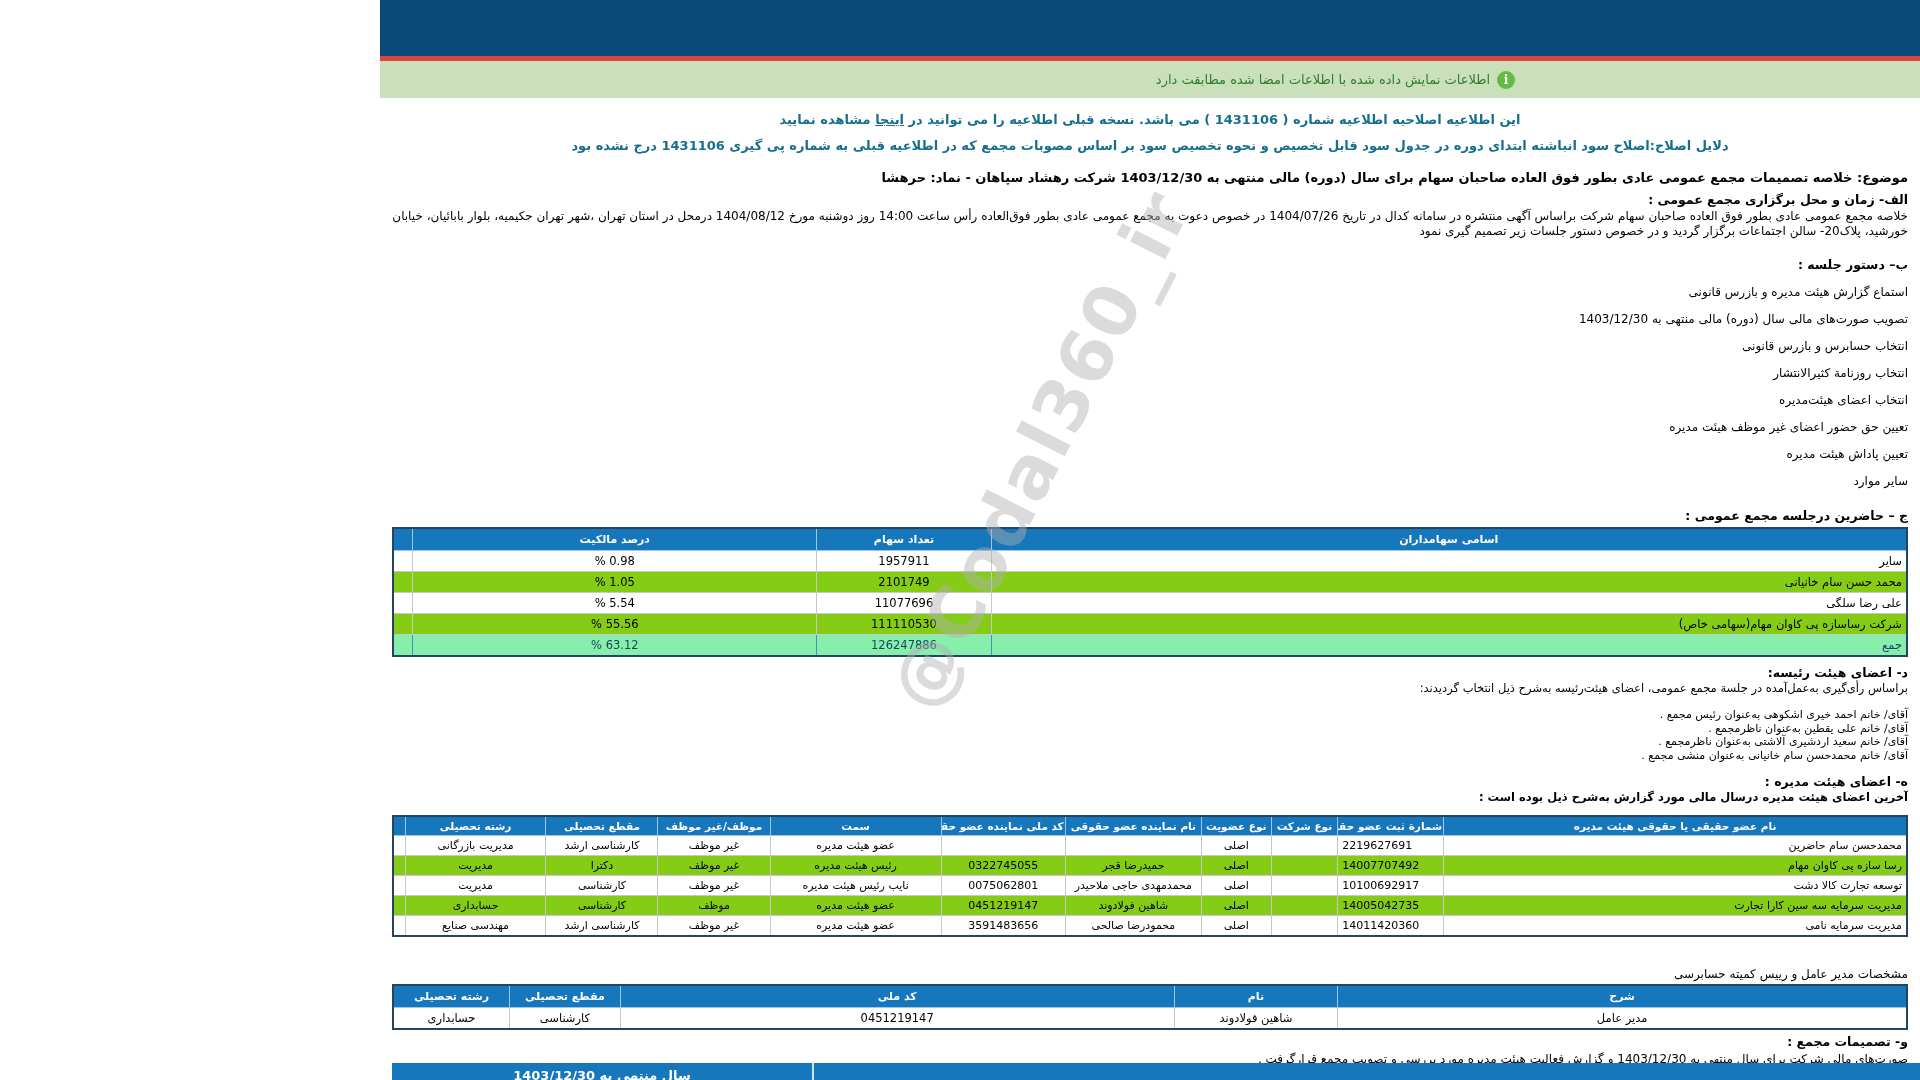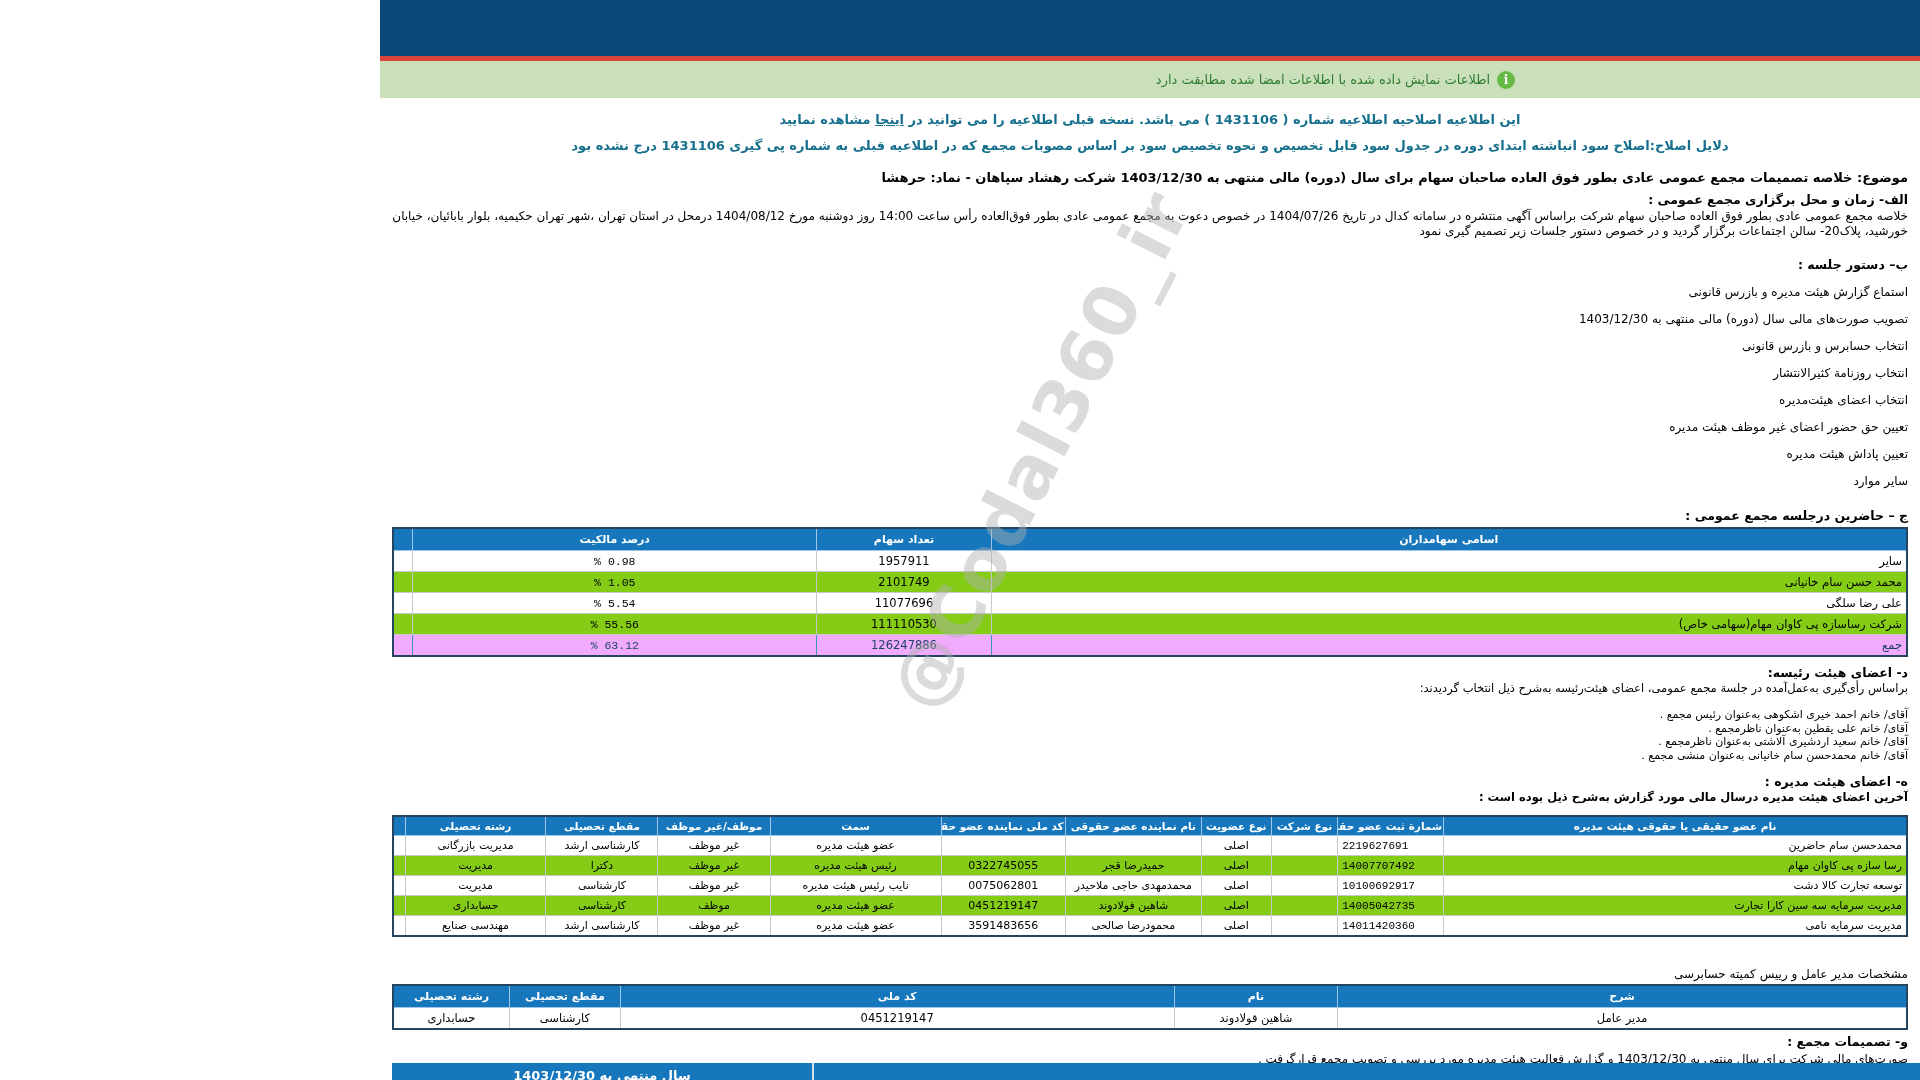--- a/index.html
+++ b/index.html
@@ -55,28 +55,28 @@
   
   .tbl { width:100%; border-collapse:collapse; table-layout:fixed; font-size:11.5px; border:2px solid #25445f; }
   .tbl th {
     background:#1677bd; color:#fff; font-weight:bold; font-size:11px;
     padding:4px 2px; border:1px solid #9dc6e8; text-align:center;
     white-space:nowrap; overflow:hidden;
   }
   .tbl td { border:1px solid #c8c8c8; padding:3px 4px; text-align:center; height:21px; overflow:hidden; white-space:nowrap; }
   .tbl tr.alt td { background:#84cc16; }
   .tbl td.tdr { text-align:right; }
-  .tbl td.ltr, .tbl td.num-l { direction:ltr;font-family:Liberation Mono, monospace; }
+  .tbl td.ltr, .tbl td.num-l { direction:ltr; }
   .tbl td.num-l { text-align:left; }
   .c-tbl { margin-top:4px; }
   .b-tbl { margin-top:10px; }
   .b-tbl th { font-size:10.5px; padding:3px 1px; }
   .b-tbl td { font-size:11px; height:20px; }
   .ceo-tbl { margin-top:3px; }
-  .tbl tr.total td { background:#f0abfc; color:#173f5f; border-color:#3d95bd; }
+  .tbl tr.total td { background:#86efac; color:#173f5f; border-color:#3d95bd; }
 
   
   .bottom-bar{
     position:absolute; top:1063px; left:12px; width:1896px; height:30px;
     background:#1677bd; display:flex; z-index:1;
   }
   .bb-spacer { flex:1; border-left:2px solid #cfe3f3; }
   .bb-year   { width:420px; color:#fff; font-weight:bold; font-size:13px; text-align:center; padding-top:5px; }
 
   

